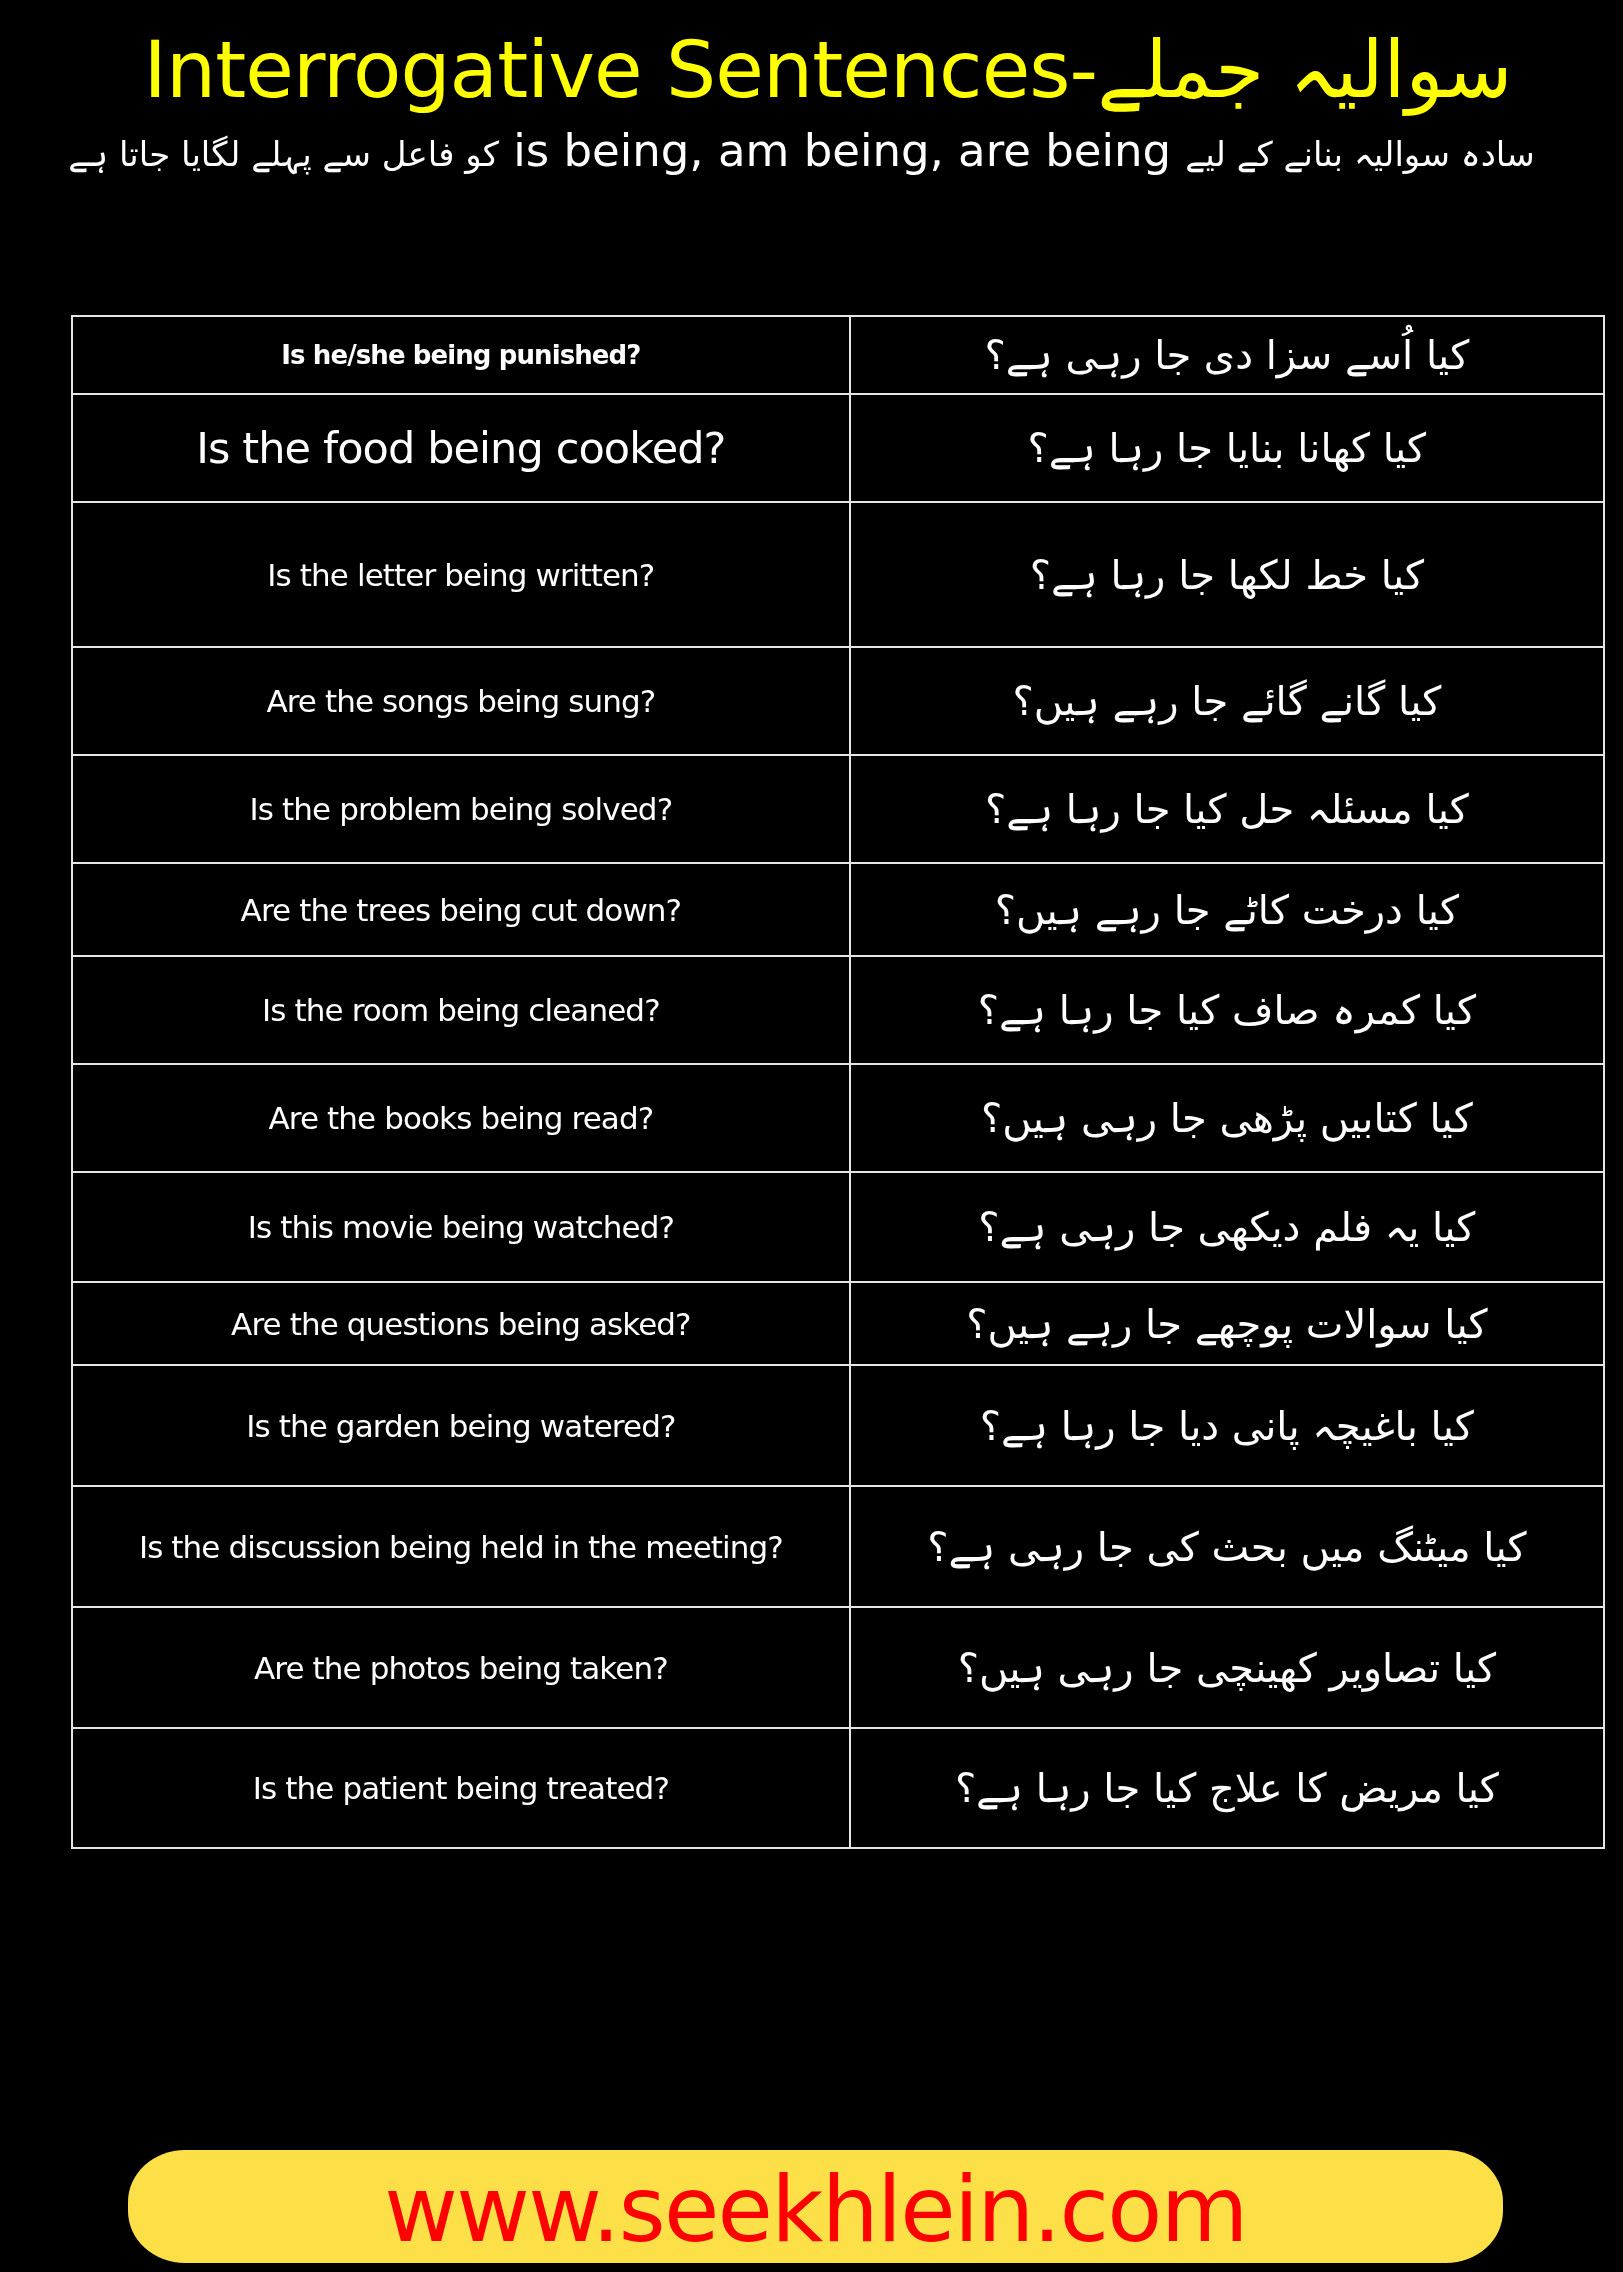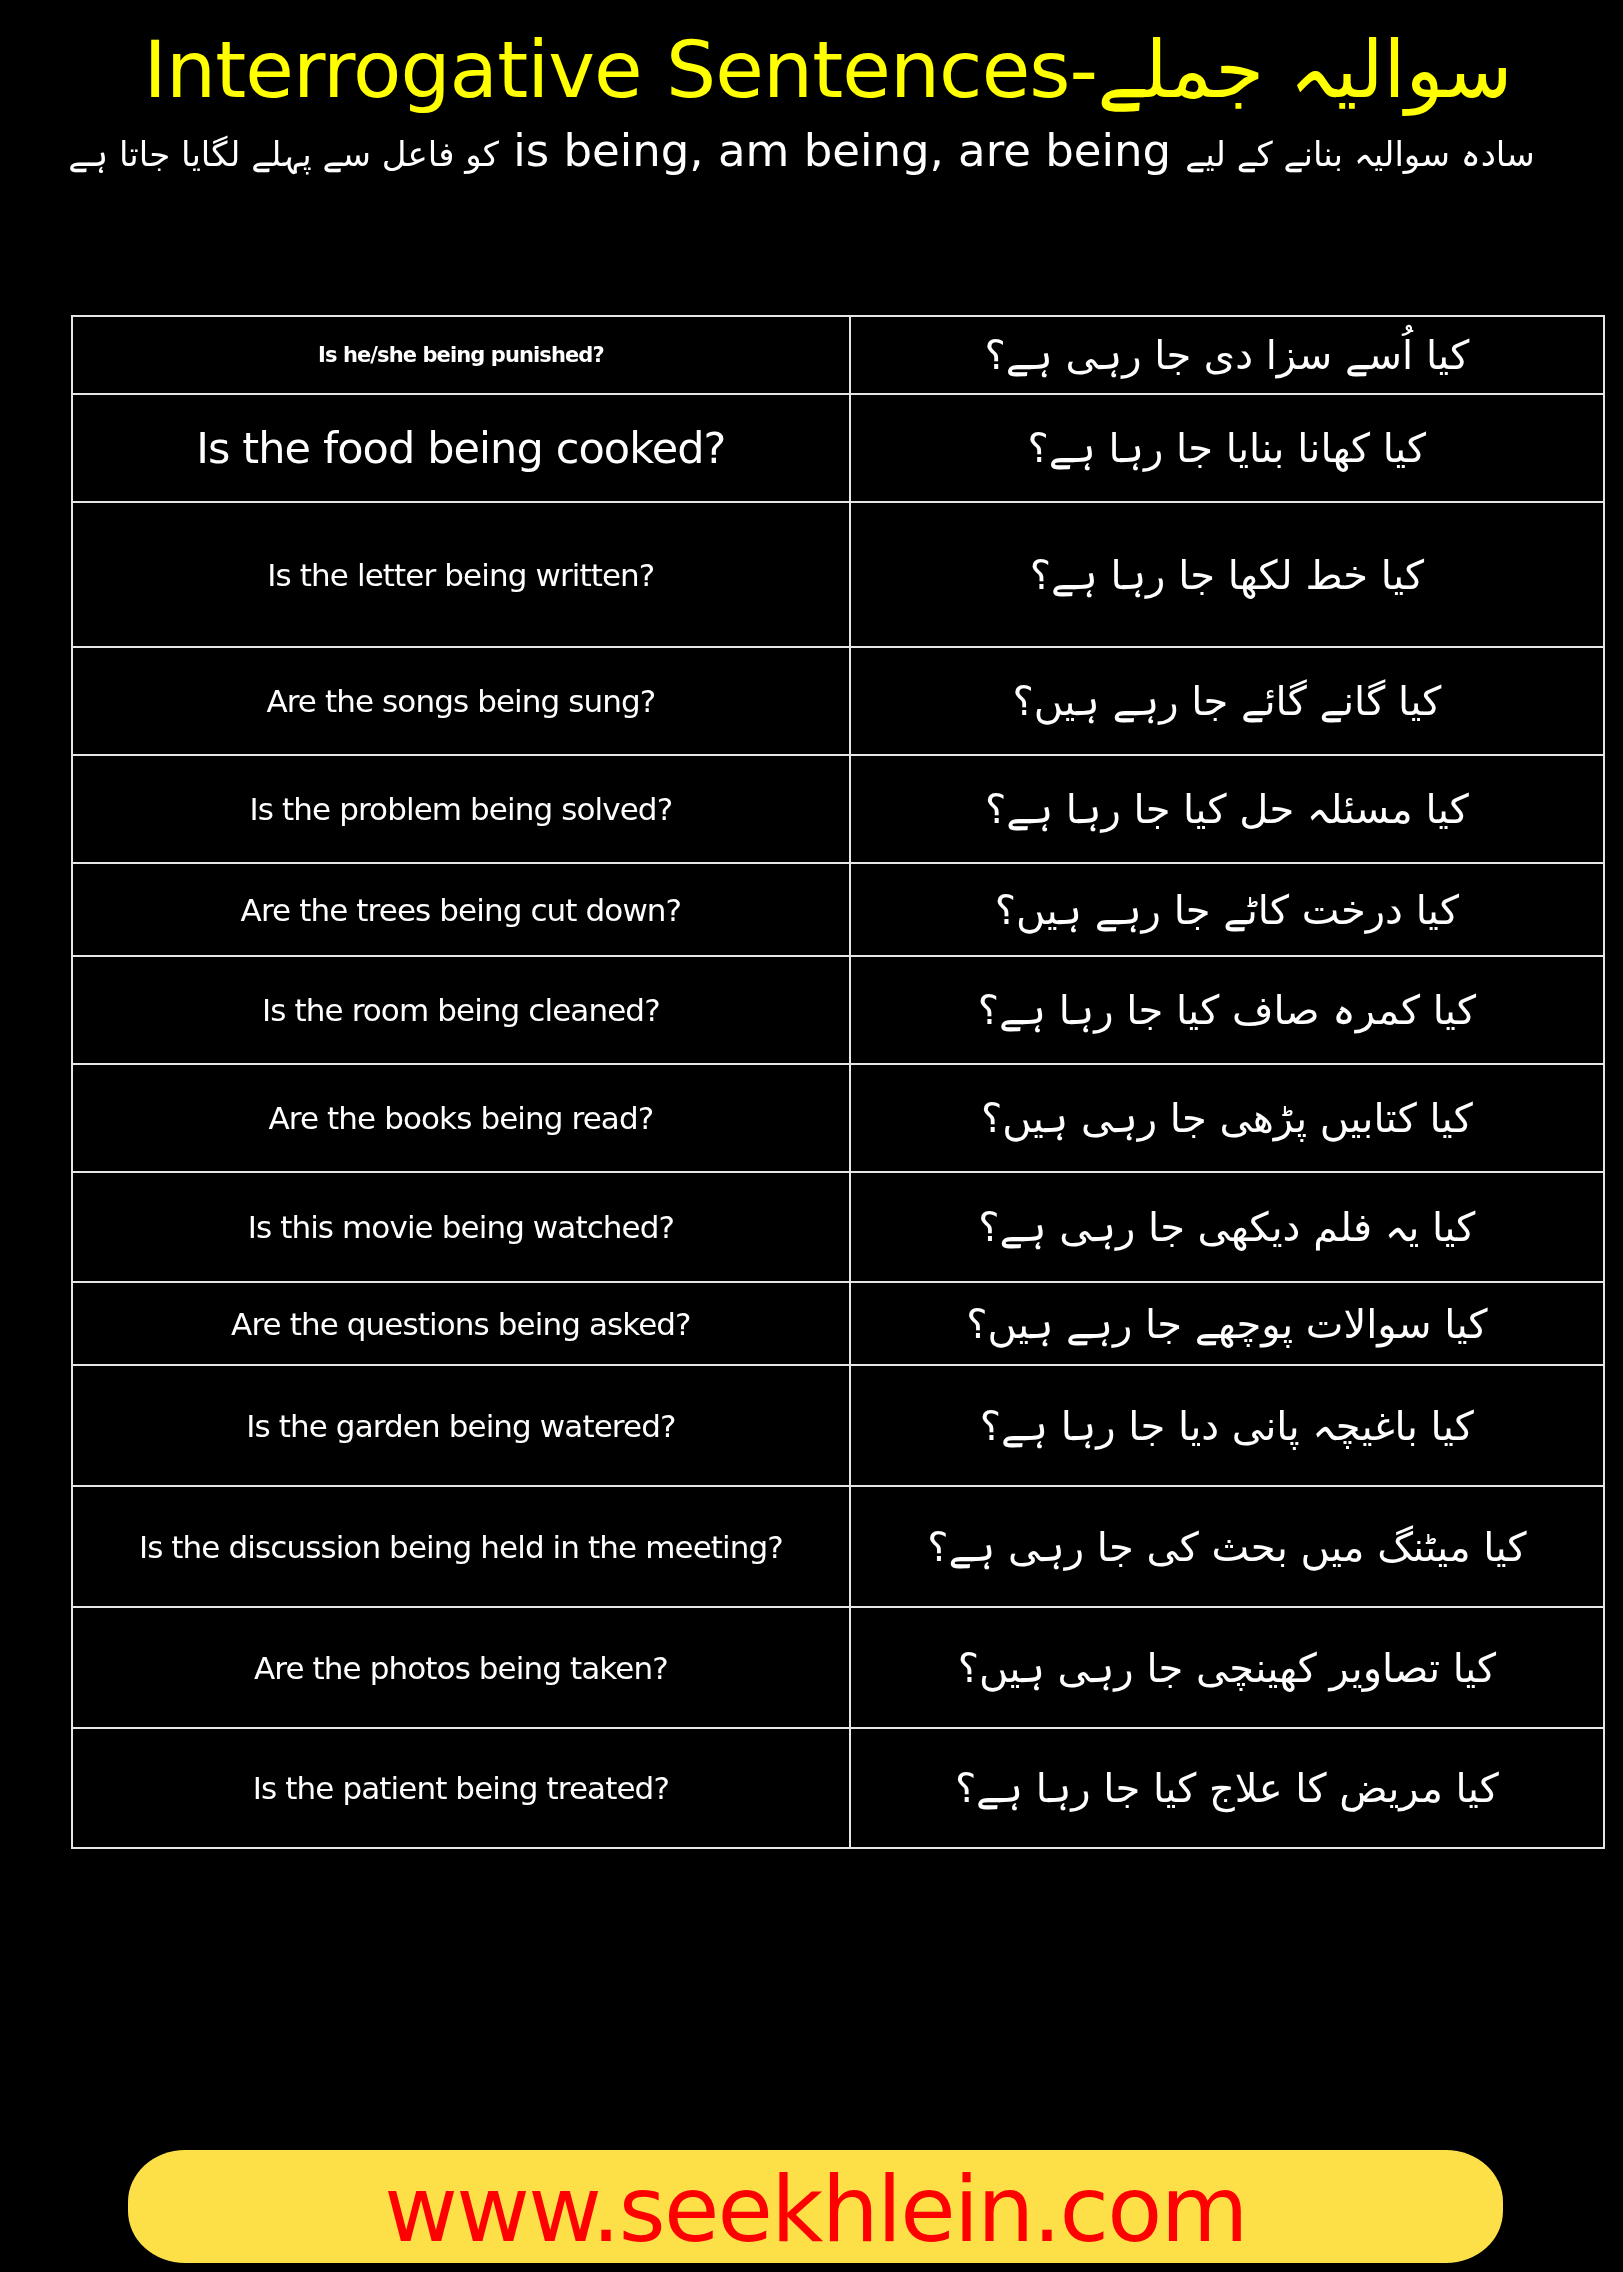--- a/index.html
+++ b/index.html
@@ -47,21 +47,21 @@
       padding: 0 6.9px;
       white-space: nowrap;
       overflow: hidden;
     }
     td.en {
       width: 762px;
       font-family: "DejaVu Sans", sans-serif;
       font-size: 31px;
       letter-spacing: -0.9px;
     }
-    td.en.bold { font-weight: bold; font-size: 21px; }
+    td.en.bold { font-weight: bold; font-size: 26px; }
     td.en.big { font-size: 43px; }
     td.ur {
       font-family: "DejaVu Sans", sans-serif;
       font-size: 40px;
       direction: rtl;
     }
     .footer-pill {
       position: absolute;
       left: 128px; top: 2150px;
       width: 1375px; height: 113px;

